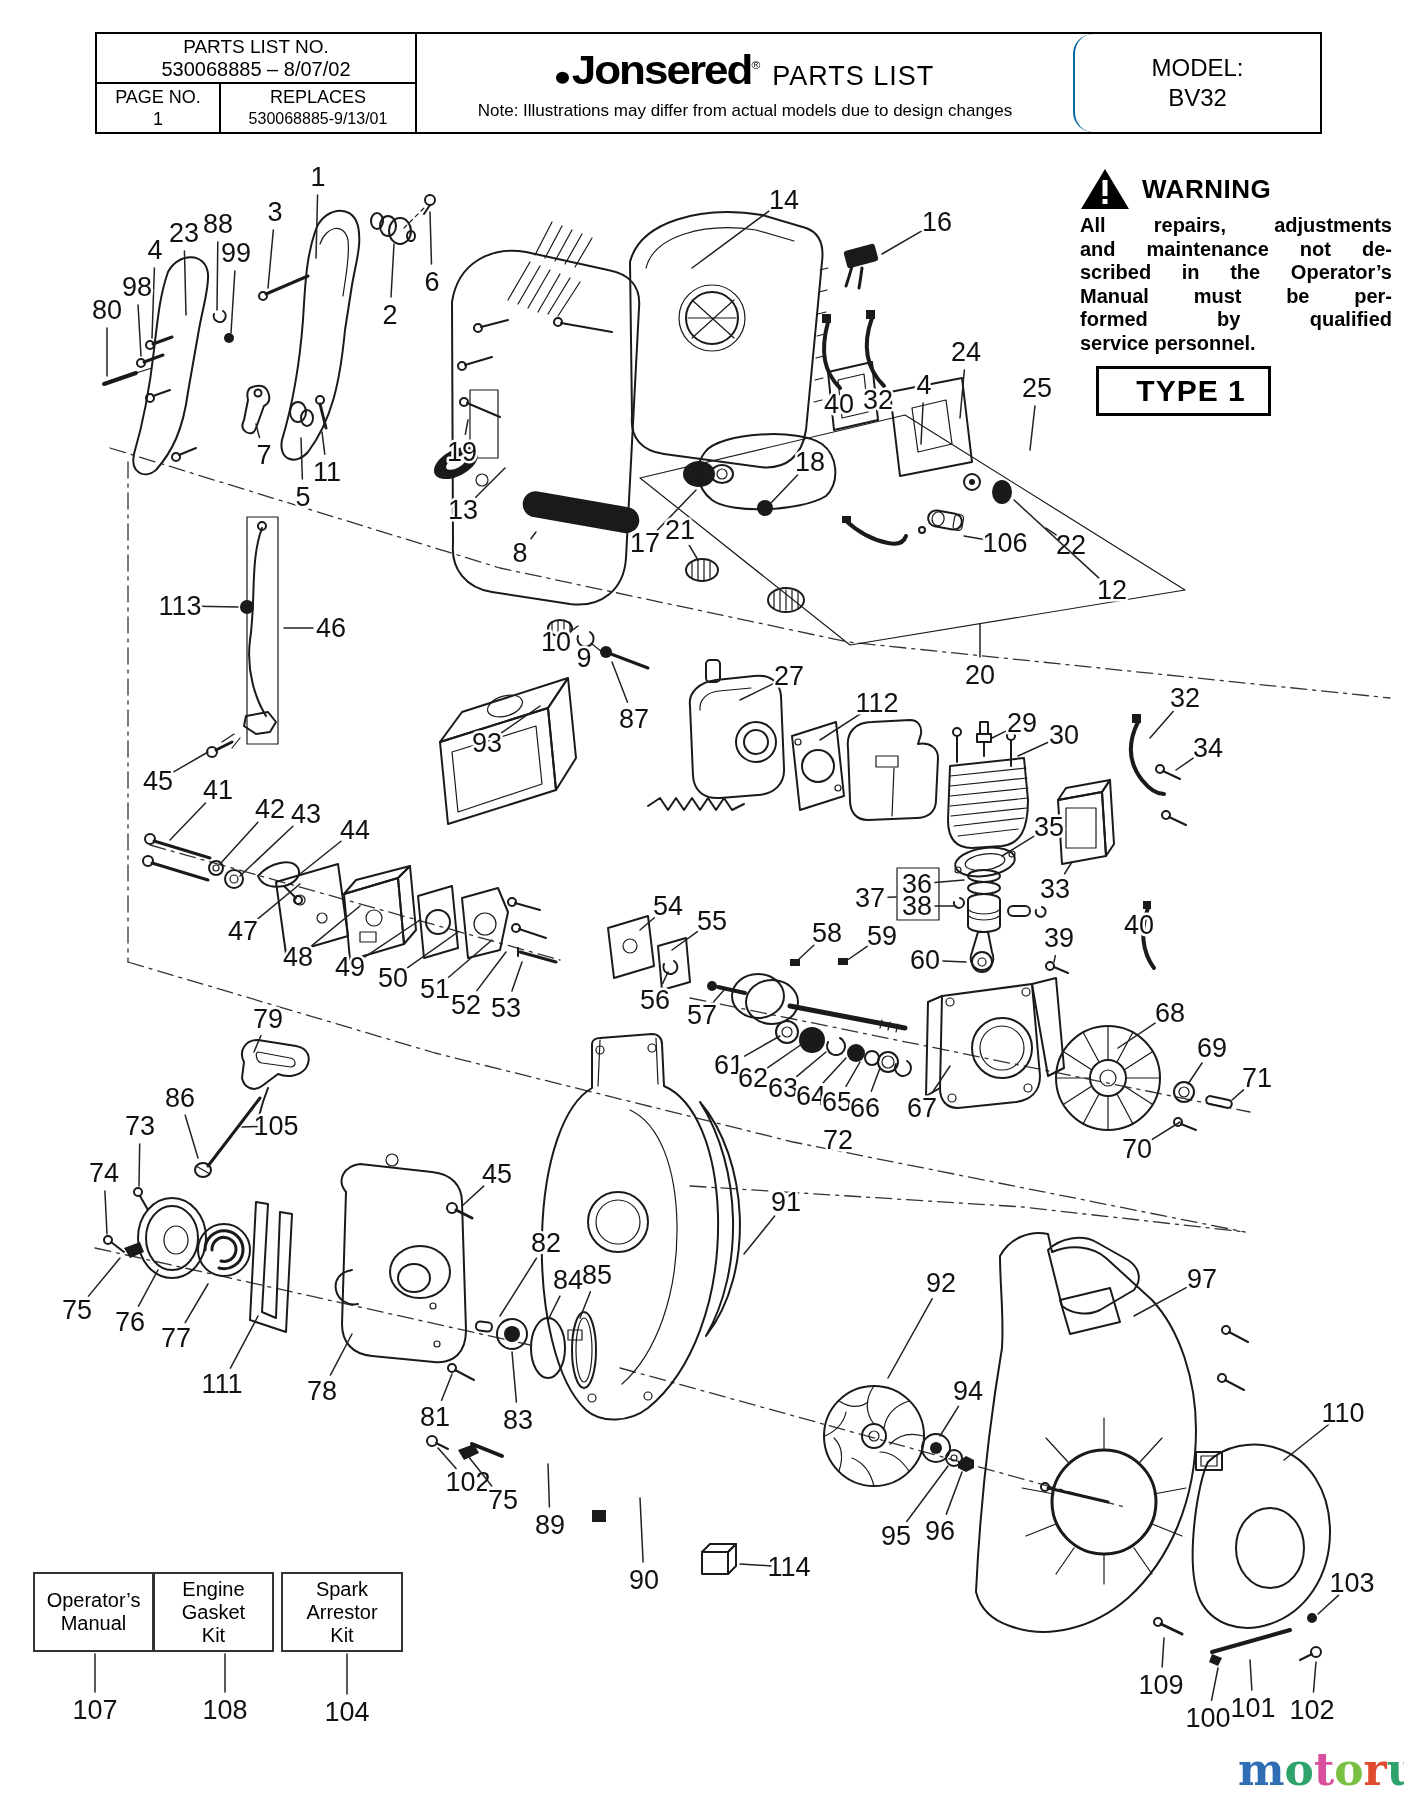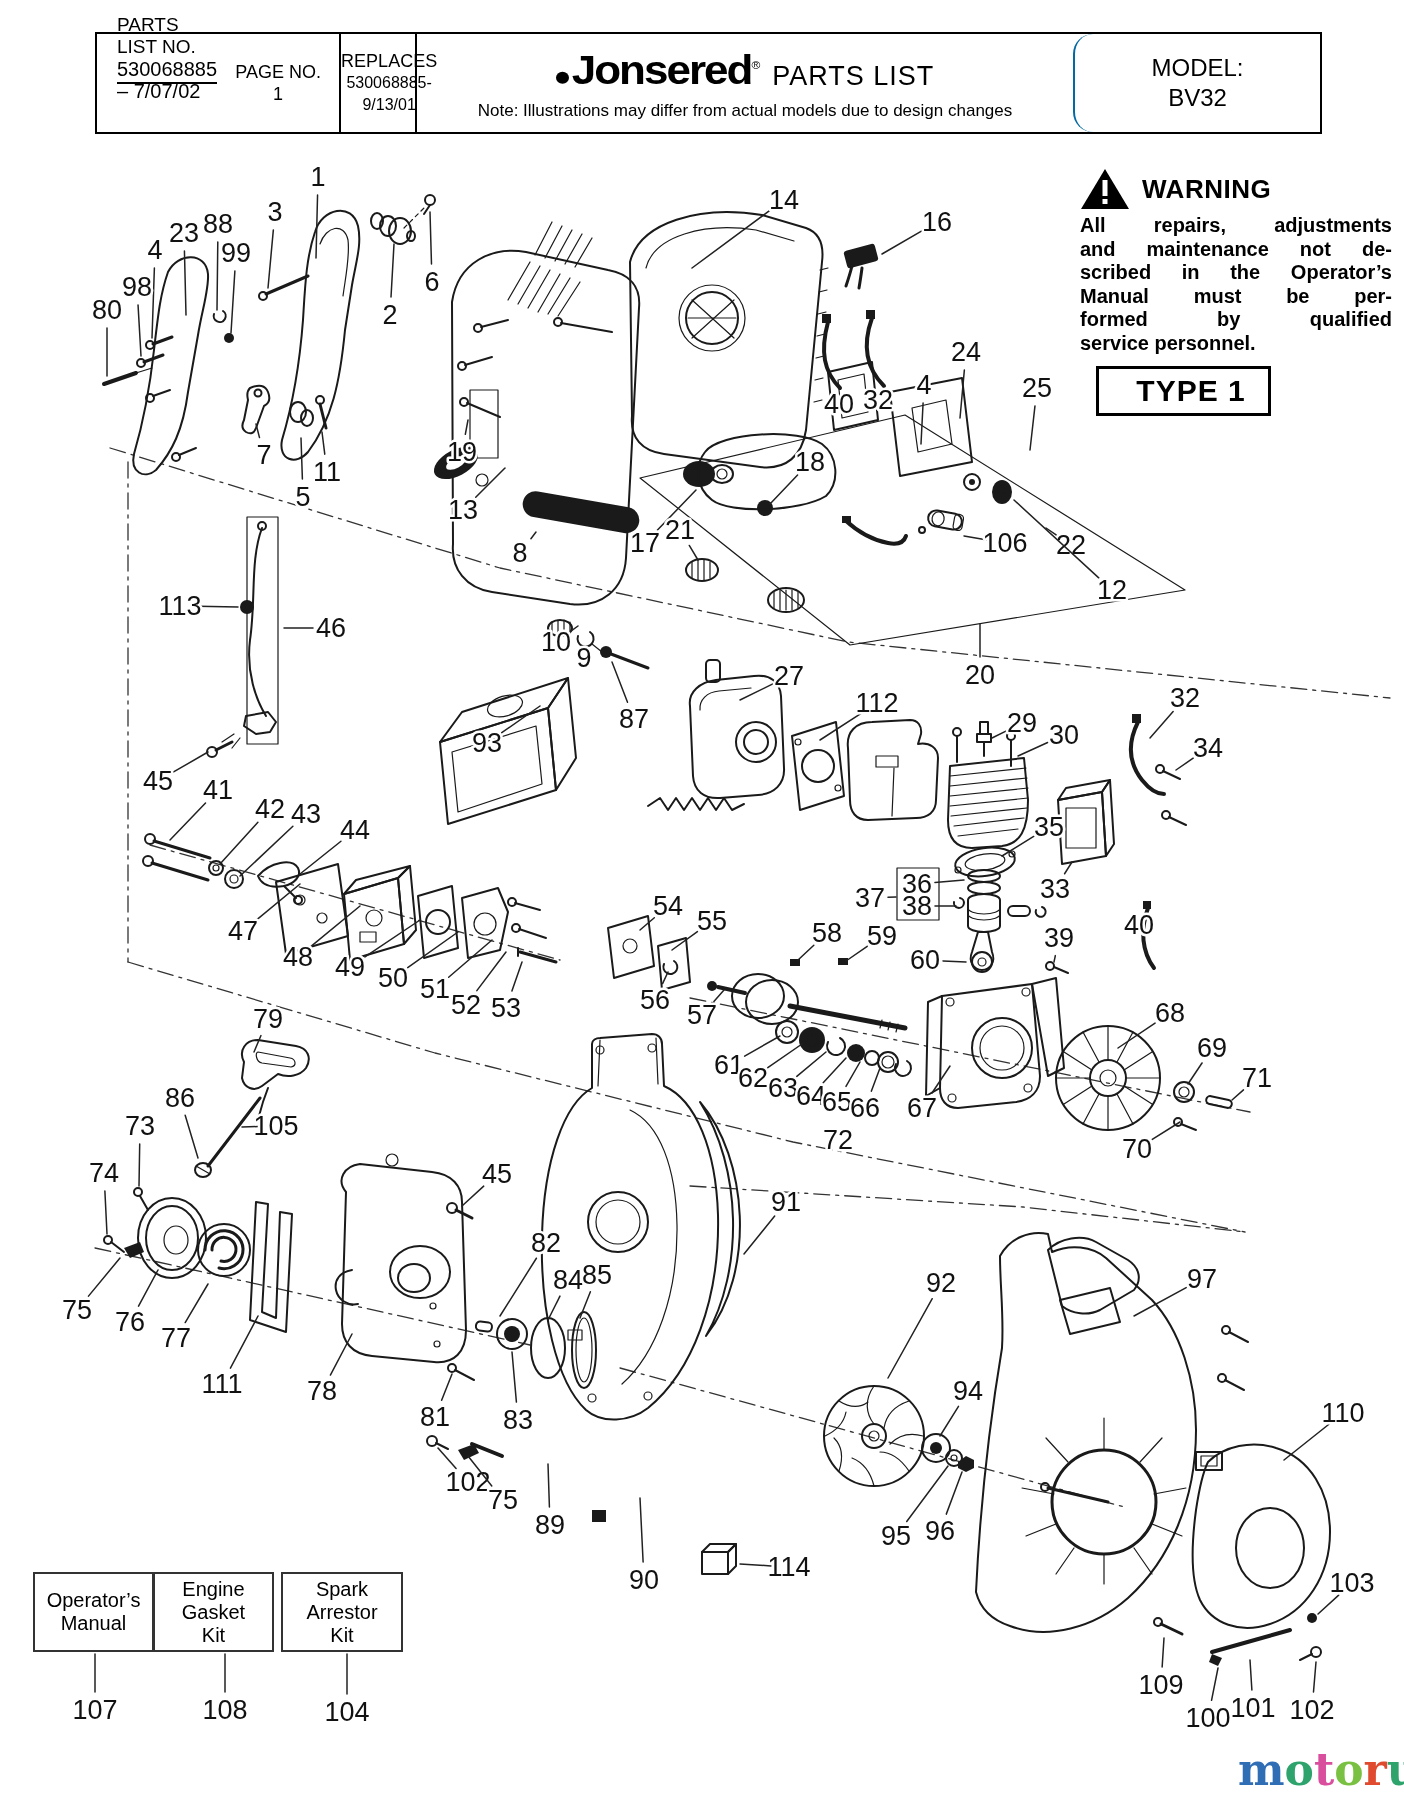--- a/index.html
+++ b/index.html
@@ -1,21 +1,21 @@
 <!DOCTYPE html>
 <html><head>
 <meta charset="utf-8">
 <style>
   html,body{margin:0;padding:0;background:#fff;}
   .page{position:relative;width:1404px;height:1800px;background:#fff;overflow:hidden;
         font-family:"Liberation Sans",sans-serif;color:#000;}
   
   .hdr{position:absolute;left:95px;top:32px;width:1227px;height:102px;border:2px solid #000;
        display:flex;box-sizing:border-box;background:#fff;}
-  .hdr-left{width:320px;border-right:2px solid #000;display:flex;flex-direction:row;box-sizing:border-box;padding-left:20px;}
+  .hdr-left{width:320px;border-right:2px solid #000;display:flex;flex-direction:column;box-sizing:border-box;}
   .hl-top{height:48px;border-bottom:2px solid #000;display:flex;flex-direction:column;align-items:center;justify-content:center;
           font-size:19px;line-height:22px;}
   .hl-top .val{font-size:20px;}
   .hl-bot{flex:1;display:flex;text-align:center;}
   .hl-cell{display:flex;flex-direction:column;align-items:center;justify-content:center;font-size:18px;line-height:22px;}
   .hl-c1{width:122px;border-right:2px solid #000;}
   .hl-c2{flex:1;}
   .hl-c2 .val{font-size:16px;}
   .hdr-center{flex:1;display:flex;flex-direction:column;align-items:center;justify-content:center;}
   .brandline{display:flex;align-items:baseline;gap:14px;}
@@ -57,21 +57,21 @@
 </style>
 </head>
 <body>
 
 <div class="page">
 
   <div class="hdr">
     <div class="hdr-left">
       <div class="hl-top">
         <div>PARTS LIST NO.</div>
-        <div class="val">530068885 – 7/07/02</div>
+        <div class="val">530068885 – 8/07/02</div>
       </div>
       <div class="hl-bot">
         <div class="hl-cell hl-c1">
           <div>PAGE NO.</div>
           <div class="val">1</div>
         </div>
         <div class="hl-cell hl-c2">
           <div>REPLACES</div>
           <div class="val">530068885-9/13/01</div>
         </div>

